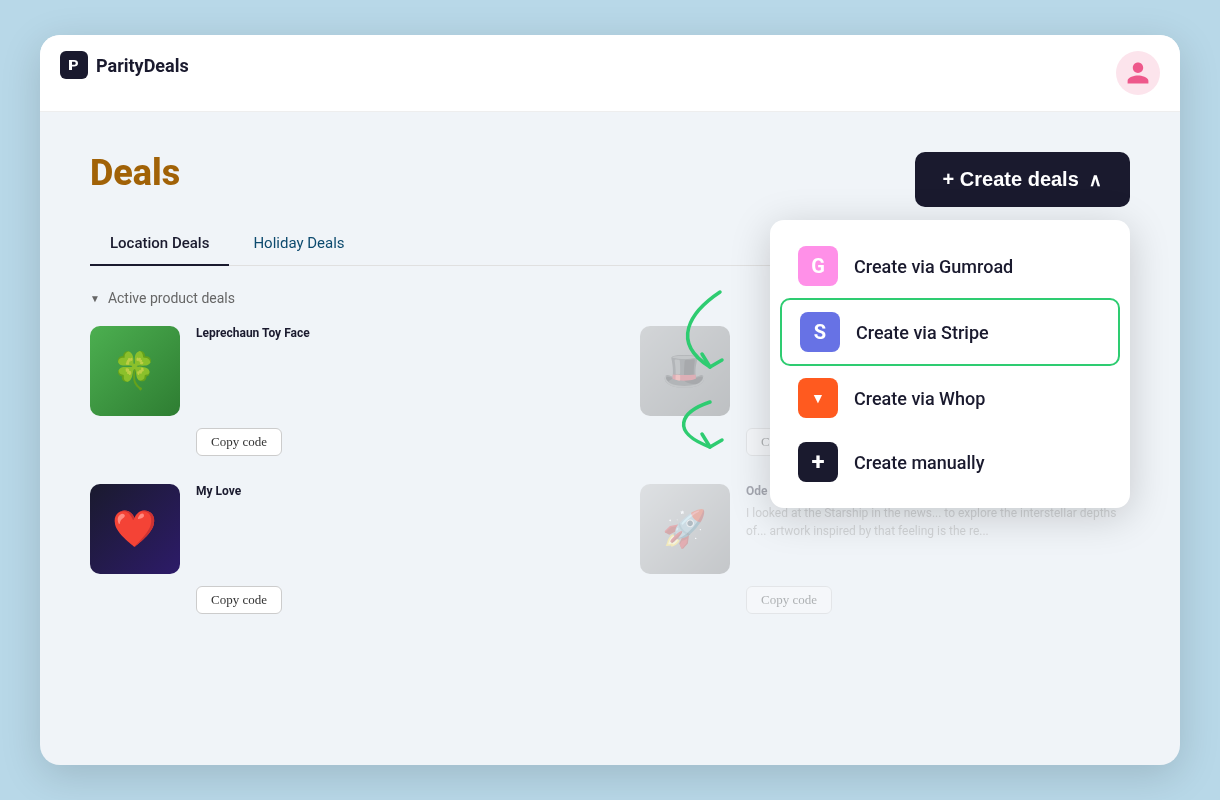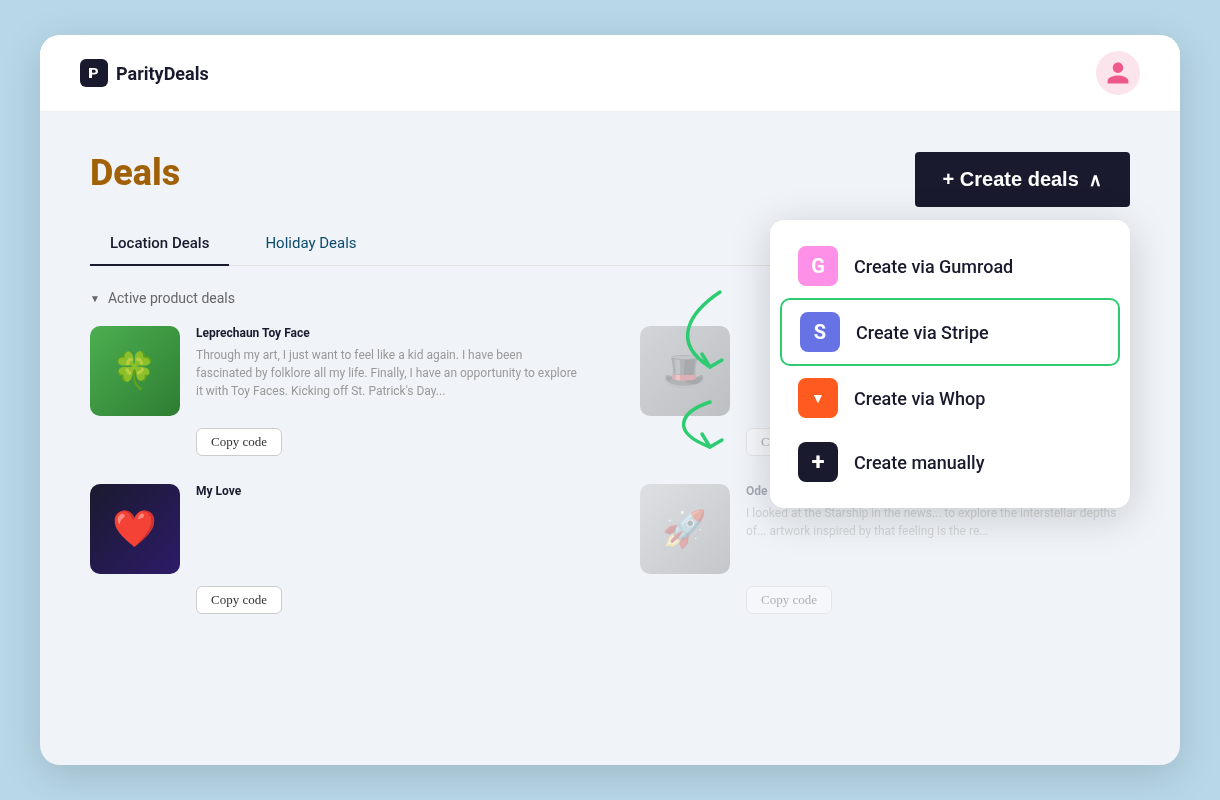--- a/index.html
+++ b/index.html
@@ -17,23 +17,23 @@
       width: 1140px;
       min-height: 730px;
       overflow: hidden;
       position: relative;
       box-shadow: 0 10px 40px rgba(0,0,0,0.15);
     }
     
     .header {
       background: #fff;
       display: flex;
-      align-items: center;
+      align-items: flex-start;
       justify-content: space-between;
-      padding: 16px 40px;
+      padding: 16px 20px;
       border-bottom: 1px solid #eee;
     }
     .logo-area {
       display: flex;
       align-items: center;
       gap: 8px;
     }
     .logo-icon {
       width: 28px;
       height: 28px;
@@ -80,36 +80,36 @@
       margin-bottom: 30px;
     }
     
     .create-deals-btn {
       position: absolute;
       top: 40px;
       right: 50px;
       background: #1a1a2e;
       color: #fff;
       border: none;
-      border-radius: 4px;
+      border-radius: 10px;
       padding: 16px 28px;
       font-size: 20px;
       font-weight: 700;
       cursor: pointer;
       display: flex;
       align-items: center;
       gap: 10px;
     }
     .create-deals-btn .chevron {
       font-size: 18px;
     }
     
     .tabs {
       display: flex;
-      gap: 16px;
+      gap: 4px;
       border-bottom: 1px solid #e0e0e0;
       margin-bottom: 24px;
     }
     .tab {
       padding: 10px 20px 12px;
       font-size: 15px;
       cursor: pointer;
       color: #0c4a6e;
       border-bottom: 2px solid transparent;
       margin-bottom: -1px;
@@ -310,21 +310,20 @@
 
     <div class="deals-grid">
 
       <div class="deal-card">
         <div class="deal-top">
           <div class="deal-image leprechaun">
             <div class="deal-image-inner">🍀</div>
           </div>
           <div class="deal-info">
             <div class="deal-name">Leprechaun Toy Face</div>
-            <div class="deal-desc">Through my art, I just want to feel like a kid again. I have been fascinated by folklore all my life. Finally, I have an opportunity to explore it with Toy Faces. Kicking off St. Patrick's Day...</div>
           </div>
         </div>
         <button class="copy-code-btn">Copy code</button>
       </div>
 
       <div class="deal-card dimmed">
         <div class="deal-top">
           <div class="deal-image card2a">
             <div class="deal-image-inner">🎩</div>
           </div>

